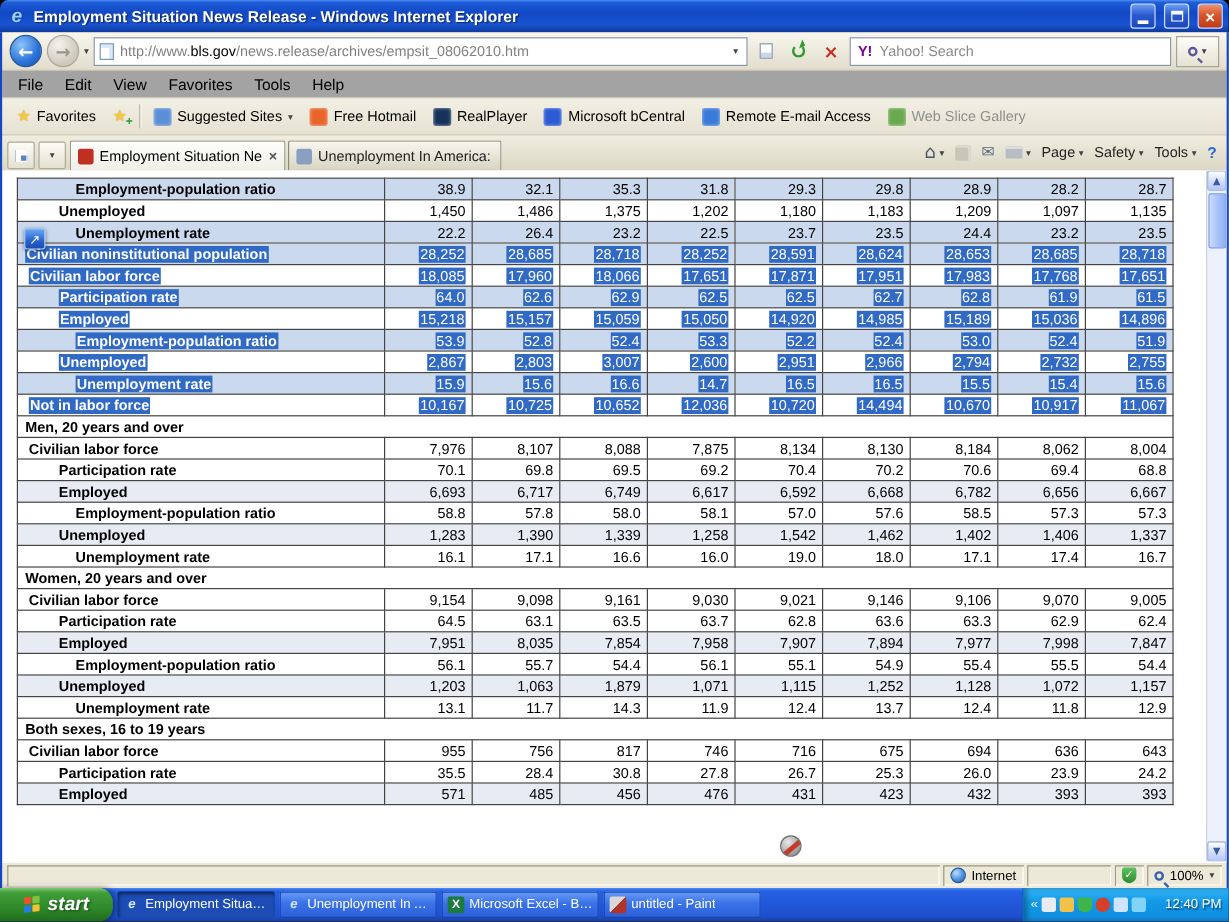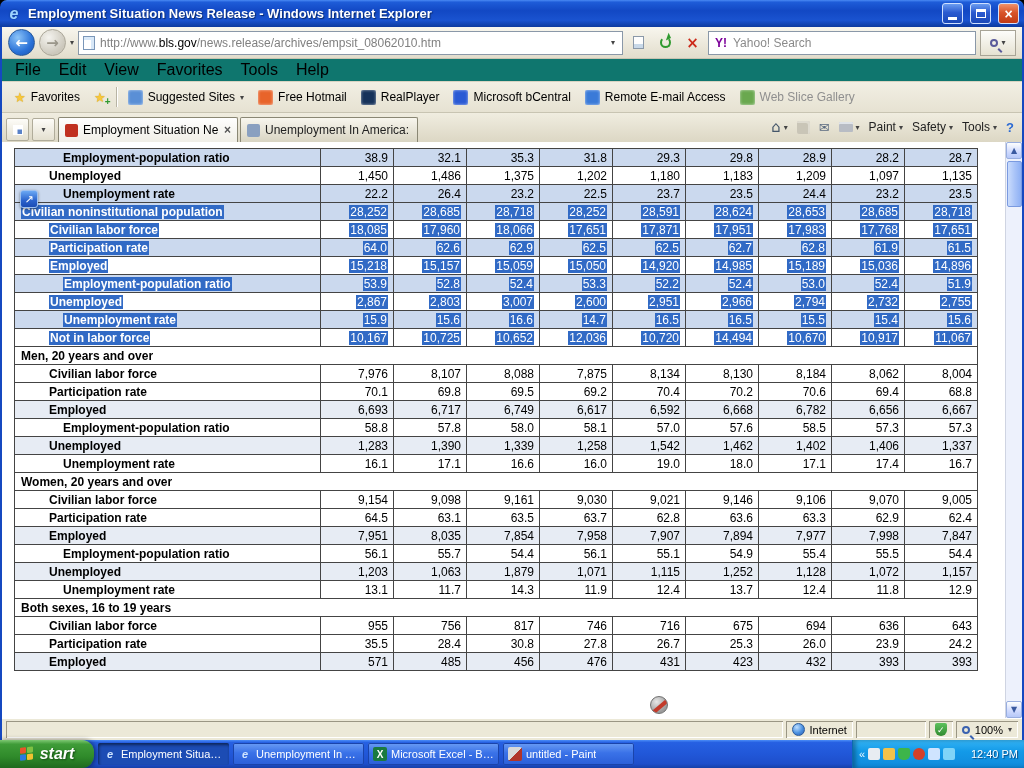--- a/index.html
+++ b/index.html
@@ -39,21 +39,21 @@
   .refresh-ico::after{content:"";position:absolute;top:-5px;left:5px;border:4px solid transparent;border-left-color:#2f9a2f;transform:rotate(20deg);}
   .stop-ico{color:#cc2a1a;font-weight:bold;font-size:15px;font-family:"DejaVu Sans",sans-serif;}
   .searchbox{width:268px;height:24px;background:#fff;border:1px solid #8a98a8;display:flex;align-items:center;padding:0 6px;gap:6px;font-size:12px;flex:0 0 auto;}
   .ybrand{color:#7b0099;font-weight:bold;}
   .search-text{color:#8a8a8a;flex:1;white-space:nowrap;overflow:hidden;}
   .search-go{width:36px;height:26px;border:1px solid #a8a496;background:linear-gradient(#fdfdfa,#e6e2d2);display:flex;align-items:center;justify-content:center;gap:3px;flex:0 0 auto;}
   .mag{width:8px;height:8px;border:2px solid #5a5a9a;border-radius:50%;position:relative;flex:0 0 auto;}
   .mag::after{content:"";position:absolute;width:2px;height:5px;background:#5a5a9a;transform:rotate(-45deg);left:7px;top:7px;}
 
   
-  .menubar{height:23px;display:flex;align-items:center;padding:0 4px;background:#0f766e;border-bottom:1px solid #d8d4c2;font-size:16px;}
+  .menubar{height:23px;display:flex;align-items:center;padding:0 4px;background:#a3a3a3;border-bottom:1px solid #d8d4c2;font-size:13px;}
   .menu-item{padding:3px 9px;}
 
   
   .favbar{height:31px;display:flex;align-items:center;padding:0 4px;background:linear-gradient(#f2efe4,#e6e2d2);border-bottom:1px solid #c8c4b2;font-size:12px;}
   .fav-btn{display:flex;align-items:center;gap:5px;padding:4px 8px;}
   .star{color:#f8c83c;text-shadow:0 0 1px #b08000;font-size:13px;font-family:"DejaVu Sans",sans-serif;}
   .addfav{position:relative;padding:4px 6px;}
   .addfav .plus{position:absolute;right:1px;bottom:2px;color:#2f9a2f;font-size:10px;font-weight:bold;}
   .vsep{width:1px;height:20px;background:#b8b4a4;box-shadow:1px 0 0 #fff;margin:0 4px;}
   .fav-item{display:flex;align-items:center;gap:5px;padding:4px 7px;white-space:nowrap;}
@@ -80,21 +80,21 @@
   .print-ico{width:14px;height:10px;background:#b8bcc4;border-radius:1px;box-shadow:inset 0 2px 0 #dfe3e8;}
   .help-ico{color:#2a6ad4;font-weight:bold;font-size:13px;}
 
   
   .content{position:relative;height:576px;background:#fff;overflow:hidden;}
   .datatable{position:absolute;left:12px;top:6px;width:963px;border-collapse:collapse;table-layout:fixed;}
   .datatable td{border:1px solid #444;height:18px;font-size:12px;overflow:hidden;white-space:nowrap;background:#fff;}
   .datatable td.label{font-weight:bold;}
   .datatable td.num{text-align:right;padding-right:5px;}
   .datatable td.ind0{padding-left:6px;}
-  .datatable td.ind1{padding-left:34px;}
+  .datatable td.ind1{padding-left:9px;}
   .datatable td.ind2{padding-left:34px;}
   .datatable td.ind3{padding-left:48px;}
   .datatable tr.shade-blue td{background:#cbd9ee;}
   .datatable tr.shade-lt td{background:#e7ecf4;}
   .datatable tr.selected .cell-text{background:#316ac5;color:#fff;padding:0 1px;}
   .accelerator{position:absolute;left:18px;top:48px;width:18px;height:18px;border-radius:3px;color:#fff;
     background:linear-gradient(180deg,#6aa8f4,#2a62cc 60%,#1a4cb4);border:1px solid #9cc0f0;box-shadow:0 1px 3px rgba(0,0,0,.45);
     display:flex;align-items:center;justify-content:center;font-size:11px;font-family:"DejaVu Sans",sans-serif;}
   .overlay-orb{position:absolute;left:648px;top:554px;width:18px;height:18px;border-radius:50%;
     background:radial-gradient(circle at 35% 30%,#e8e8e8,#9a9a9a 70%);border:1px solid #707070;overflow:hidden;}
@@ -267,21 +267,21 @@
             <span class="rss-ico"></span>
           </span>
         <span class="cmd">
             <span class="mail-ico">✉</span>
           </span>
         <span class="cmd">
             <span class="print-ico"></span>
             <span class="dd">▾</span>
           </span>
         <span class="cmd">
-            <span>Paint</span>
+            <span>Page</span>
             <span class="dd">▾</span>
           </span>
         <span class="cmd">
             <span>Safety</span>
             <span class="dd">▾</span>
           </span>
         <span class="cmd">
             <span>Tools</span>
             <span class="dd">▾</span>
           </span>

